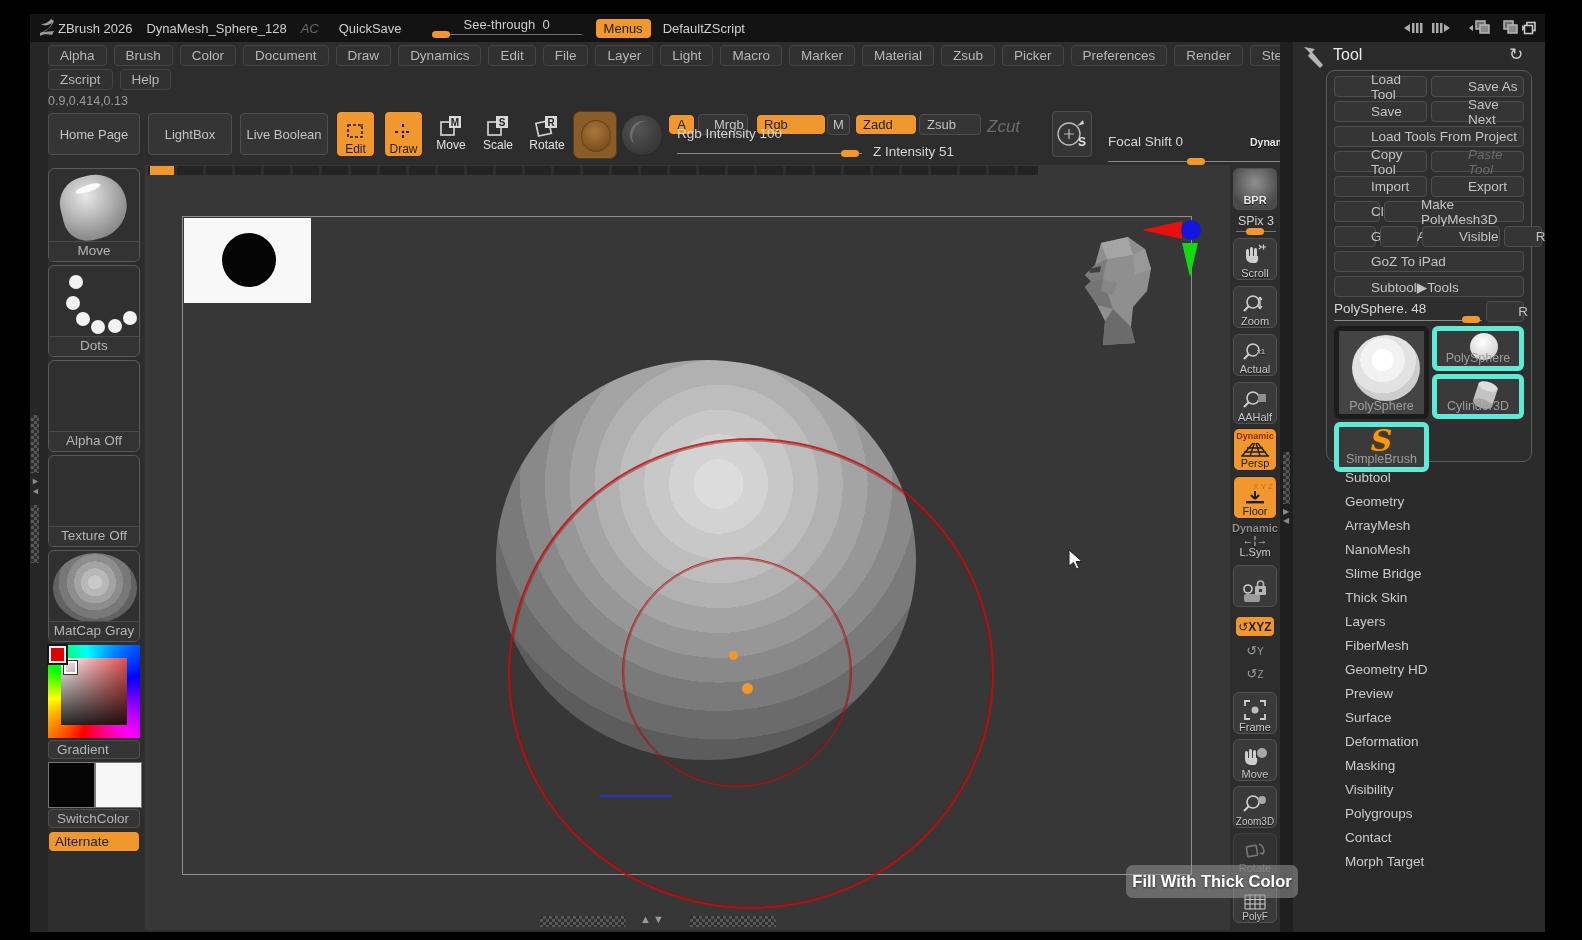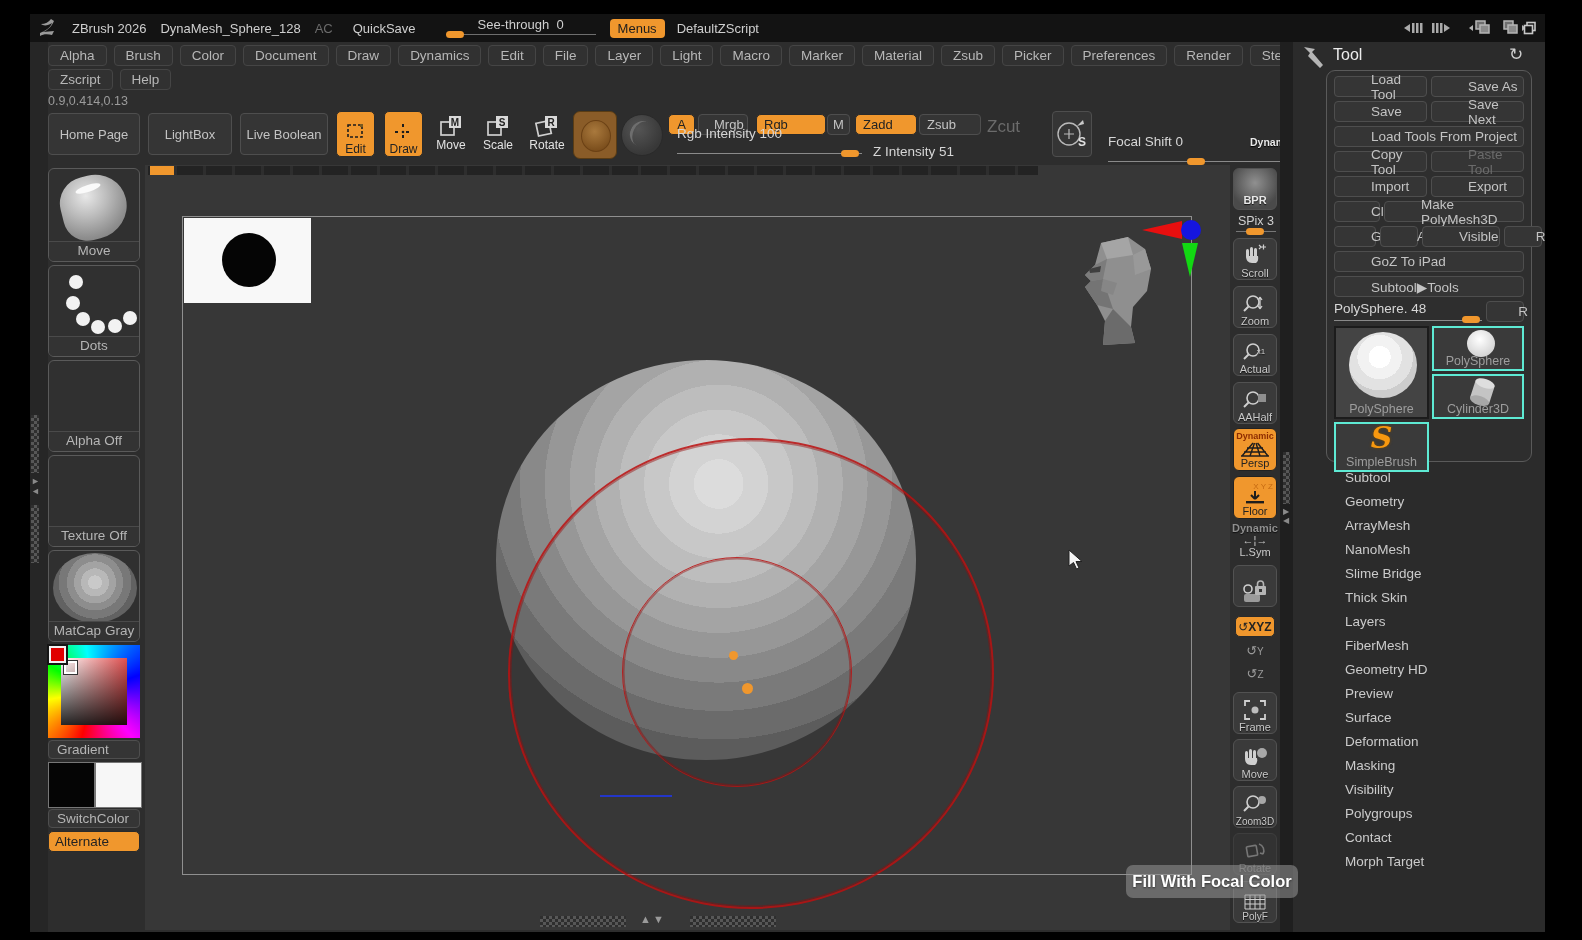--- a/index.html
+++ b/index.html
@@ -14,21 +14,21 @@
   .tb-slider{position:relative;width:150px;height:18px;margin-right:14px;}
   .tb-slider .cap{position:absolute;left:0;right:0;top:-2px;text-align:center;font-size:13px;color:#cfcfcf;}
   .tb-slider .line{position:absolute;left:0;right:0;top:15px;height:1px;background:#6e6e6e;}
   .tb-slider .pill{position:absolute;top:12px;width:18px;height:7px;border-radius:4px;background:#f0972d;}
   
   .b{background:#353535;border:1px solid #4e4e4e;border-radius:4px;color:#c3c3c3;
      display:flex;align-items:center;justify-content:center;font-size:13px;box-sizing:border-box;}
   .b.left{justify-content:flex-start;padding-left:8px;}
   .ob{background:#f0972d;border:1px solid #2a2a2a;color:#232323;border-radius:5px;
       display:flex;align-items:center;justify-content:center;font-size:13px;box-sizing:border-box;}
-  .dim{color:#6b6b6b;}
+  .dim{color:#6b6b6b;font-style:italic;}
   
   .menu-row{display:flex;gap:7px;}
   .menu-row .mi{background:#313131;border:1px solid #454545;border-radius:4px;color:#b7b7b7;
                 font-size:13.5px;padding:2px 11px;}
   
   .slider{position:relative;height:16px;}
   .slider .lab{position:absolute;left:0;top:-16px;font-size:13.5px;color:#d6d6d6;white-space:nowrap;}
   .slider .line{position:absolute;left:0;right:0;bottom:4px;height:1px;background:#8a8a8a;}
   .slider .pill{position:absolute;bottom:1px;width:18px;height:7px;border-radius:4px;background:#f0972d;}
   
@@ -46,36 +46,36 @@
       box-sizing:border-box;display:flex;flex-direction:column;align-items:center;justify-content:flex-end;
       font-size:11px;color:#c9c9c9;text-shadow:0 1px 1px #111;}
   .sb.orange{background:#f0972d;border-color:#222;color:#222;text-shadow:none;}
   
   #tool-panel{left:1293px;top:42px;width:252px;height:890px;background:#2b2b2b;}
   .tp-group{position:absolute;left:33px;width:206px;border:1px solid #5a5a5a;border-radius:9px;
             box-sizing:border-box;background:#2e2e2e;padding:5px 7px;}
   .row{display:flex;gap:4px;margin-bottom:4px;}
   .row .b{height:21px;font-size:13.5px;padding-left:36px;}
   .sections div{height:24px;line-height:24px;font-size:13.5px;color:#cbcbcb;padding-left:19px;}
-  .thumb{background:#3a3a3a;border:2px solid #5eead4;border-radius:0;position:relative;box-sizing:border-box;}
+  .thumb{background:#3a3a3a;border:5px solid #5eead4;border-radius:6px;position:relative;box-sizing:border-box;}
   .thumb .tlab{position:absolute;left:0;right:0;bottom:1px;text-align:center;font-size:12.5px;color:#9d9d9d;}
   
   .grip{background-color:#2e2e2e;background-image:linear-gradient(45deg,#575757 25%,transparent 25%,transparent 75%,#575757 75%),
         linear-gradient(45deg,#575757 25%,transparent 25%,transparent 75%,#575757 75%);
         background-size:6px 6px;background-position:0 0,3px 3px;}
   .icon-sq{stroke:#cfcfcf;fill:none;stroke-width:1.6;}
 </style>
 </head>
 <body>
 
 <div id="titlebar" class="abs">
   <svg class="abs" style="left:6px;top:3px" width="22" height="22" viewBox="0 0 22 22">
     <path d="M4 16 C8 14 14 12 16 6 C12 9 7 9 5 7 C9 7 13 5 15 2 L18 4 C16 9 12 13 7 15 L18 14 L16 18 C12 17 7 17 4 19 Z" fill="#9a9a9a"></path>
   </svg>
-  <span class="seg" style="margin-left:42px">ZBrush 2026</span>
+  <span class="seg" style="margin-left:28px">ZBrush 2026</span>
   <span class="seg">DynaMesh_Sphere_128</span>
   <span class="seg dim">AC</span>
   <span class="seg" style="margin-left:6px">QuickSave</span>
   <div class="tb-slider" style="margin-left:16px">
     <div class="cap"><span>See-through</span>&nbsp;&nbsp;<span>0</span></div>
     <div class="line"></div>
     <div class="pill" style="left:0"></div>
   </div>
   <span class="orange-btn">Menus</span>
   <span class="seg" style="margin-left:12px">DefaultZScript</span>
@@ -329,21 +329,21 @@
   <div class="abs grip" style="left:395px;top:751px;width:86px;height:11px"></div>
   <div class="abs" style="left:495px;top:748px;font-size:11px;color:#9a9a9a;letter-spacing:2px">▲▼</div>
   <div class="abs grip" style="left:545px;top:751px;width:86px;height:11px"></div>
 </div>
 
 <svg class="abs" style="left:1068px;top:549px;z-index:60" width="18" height="22" viewBox="0 0 18 22">
   <polygon points="1,1 1,17 5.5,13.5 8.5,20 11,19 8,12.5 14,12.5" fill="#f5f5f5" stroke="#222" stroke-width="1"></polygon>
 </svg>
 
 <div class="abs" style="left:1126px;top:865px;width:172px;height:33px;background:rgba(150,150,150,.55);border-radius:7px;z-index:55;
-     display:flex;align-items:center;justify-content:center;font-size:16.5px;font-weight:bold;color:#fff;text-shadow:0 1px 2px #333">Fill With Focal Color</div>
+     display:flex;align-items:center;justify-content:center;font-size:16.5px;font-weight:bold;color:#fff;text-shadow:0 1px 2px #333">Fill With Thick Color</div>
 
 <div id="shelf" class="abs">
   <div class="sb" style="top:3px;height:42px;background:radial-gradient(circle at 50% 35%,#909090,#4a4a4a 75%)">
     <span style="font-weight:bold;color:#e8e8e8;margin-bottom:3px">BPR</span>
   </div>
   <div class="abs" style="left:4px;top:49px;width:44px;text-align:center;font-size:12.5px;color:#d0d0d0">
     <span>SPix</span>&nbsp;<span>3</span>
     <div style="position:relative;height:8px">
         <div style="position:absolute;left:2px;right:2px;top:3px;height:1px;background:#777"></div>
     <div style="position:absolute;left:12px;top:0;width:18px;height:7px;border-radius:4px;background:#f0972d"></div>

